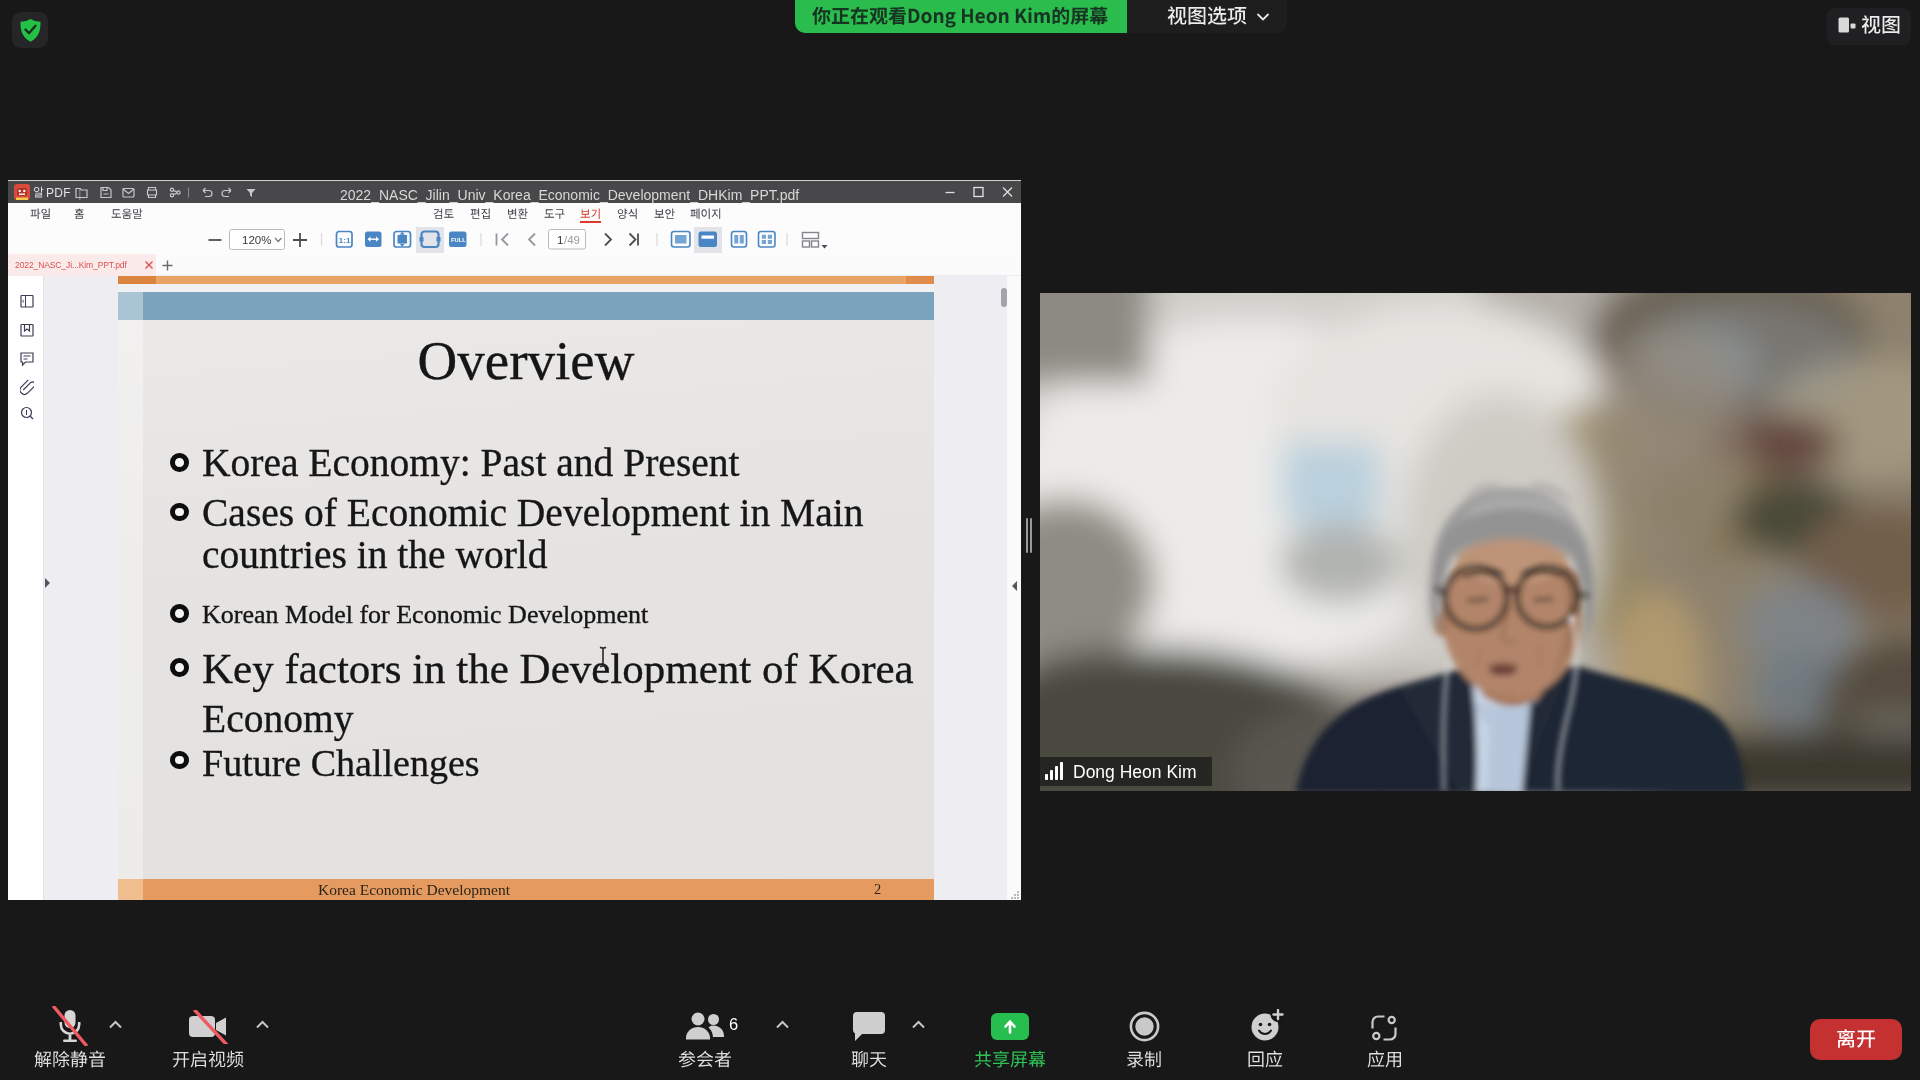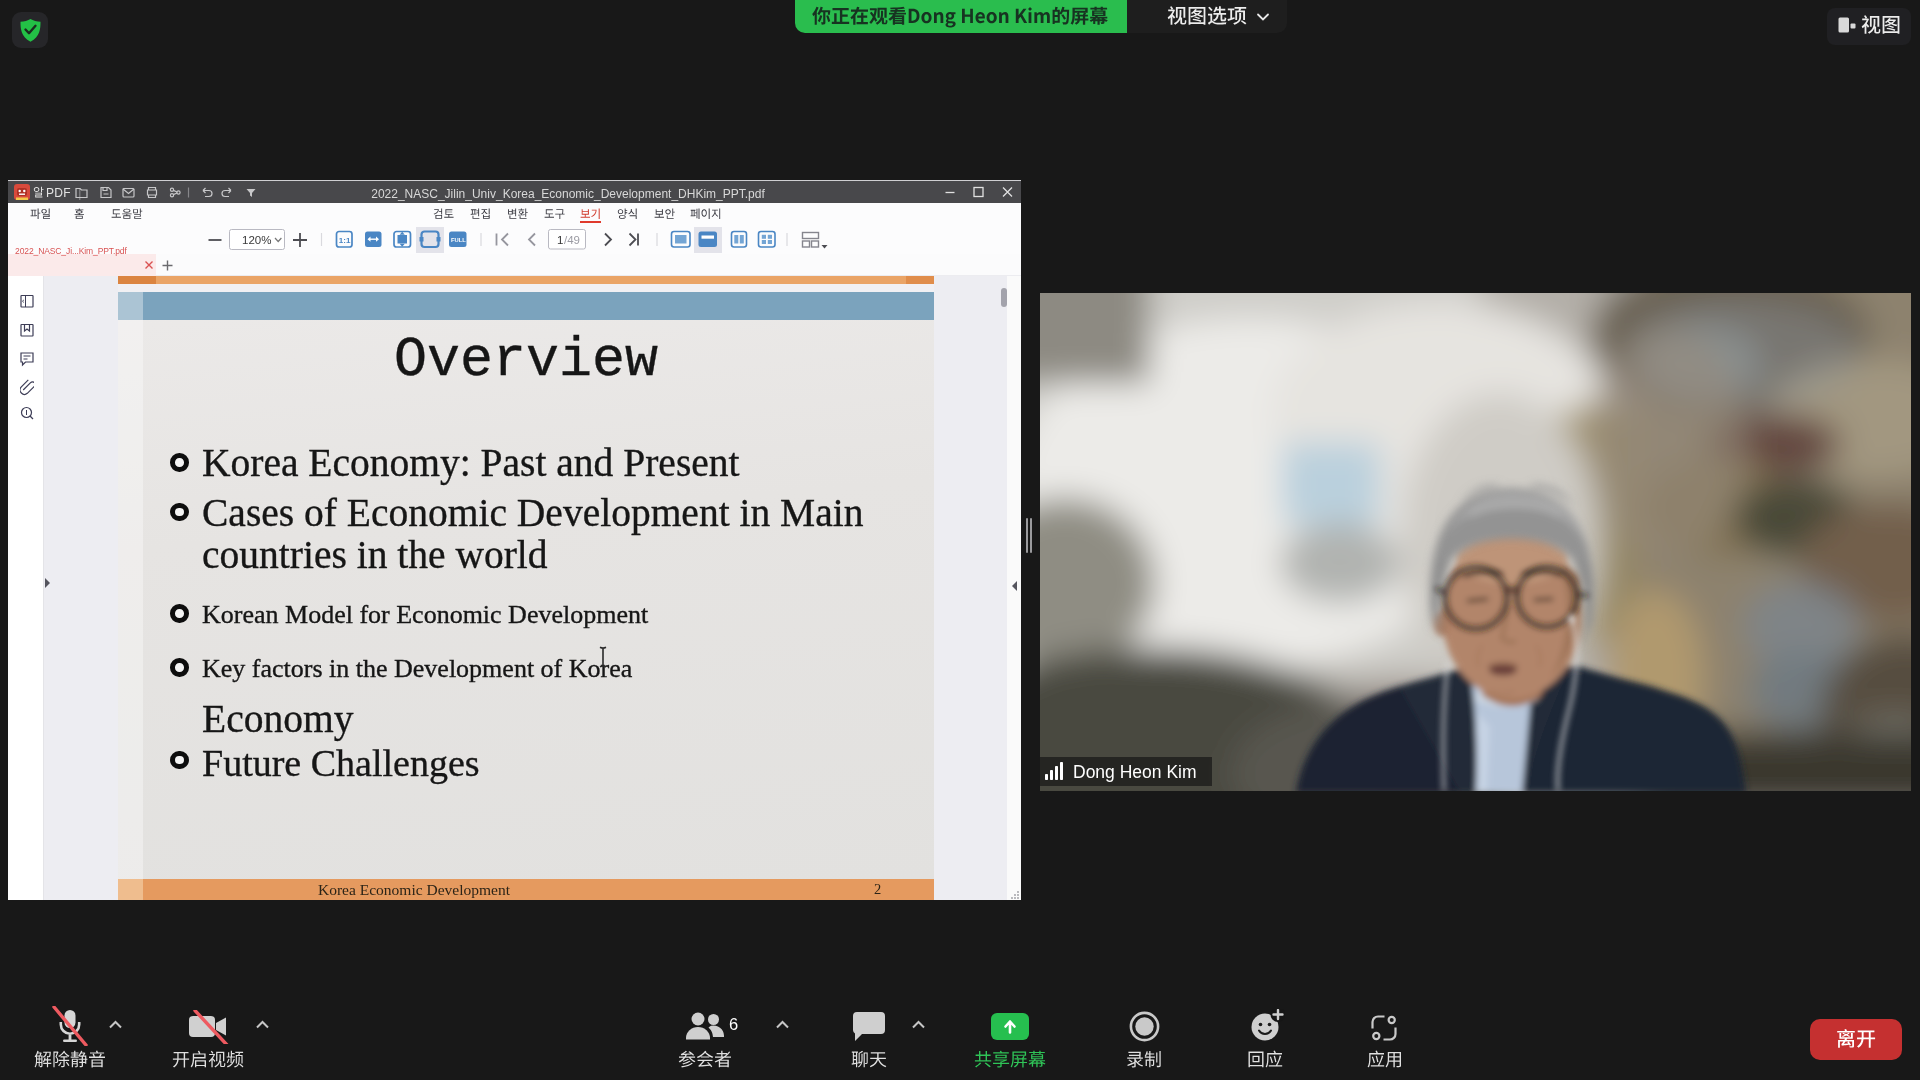--- a/index.html
+++ b/index.html
@@ -46,21 +46,21 @@
 <path d="M73.5 4 v-2.5 h7 v2.5 M72.5 4 h9 v5 h-9 z M73.5 9 v2.5 h7 v-2.5 h-7 z"></path>
 <circle cx="97" cy="3.8" r="1.6"></circle>
     <circle cx="97" cy="9.2" r="1.6"></circle>
     <circle cx="103.5" cy="6.5" r="1.6"></circle>
     <path d="M98.4 4.4 l3.6 1.6 M98.4 8.6 l3.6 -1.6"></path>
 <path d="M113.5 1.5 v10" stroke="#87878a"></path>
 <path d="M128 4.5 h6 a3 3 0 0 1 0 6 h-4 M128 4.5 l2.5 -2.5 M128 4.5 l2.5 2.5"></path>
 <path d="M156 4.5 h-6 a3 3 0 0 0 0 6 h4 M156 4.5 l-2.5 -2.5 M156 4.5 l-2.5 2.5"></path>
 <path d="M171.5 3 h9 l-3.5 4 v4 l-2 -1.5 v-2.5 z" fill="#c7c7c9" stroke="none"></path>
 </svg>
-<div class="abs" style="left:305px;top:186.5px;width:526px;text-align:center;font-size:12px;color:#d8d8d8">2022_NASC_Jilin_Univ_Korea_Economic_Development_DHKim_PPT.pdf</div>
+<div class="abs" style="left:340px;top:186.5px;width:526px;text-align:left;font-size:14px;color:#d8d8d8">2022_NASC_Jilin_Univ_Korea_Economic_Development_DHKim_PPT.pdf</div>
 <svg class="abs" style="left:941px;top:186px" width="75" height="12" viewBox="0 0 75 12" stroke="#e0e0e0" stroke-width="1.3" fill="none">
 <path d="M4.5 6.5 h9"></path>
     <rect x="33" y="1.5" width="9" height="9"></rect>
     <path d="M62 1.5 l9 9 M71 1.5 l-9 9"></path>
 </svg>
 
 <svg style="position:absolute;left:30.4px;top:206.1px" width="21.2" height="15.5" viewBox="0 -12.08 21.2 15.53">
     <path d="M0.6 -1.7C2.4 -1.7 4.9 -1.7 7.0 -2.1L7.0 -2.8C6.5 -2.7 5.9 -2.7 5.4 -2.6V-7.6H6.5V-8.4H0.7V-7.6H1.8V-2.5L0.4 -2.5ZM2.7 -7.6H4.5V-2.6L2.7 -2.5ZM7.6 -9.5V0.9H8.6V-4.6H10.3V-5.3H8.6V-9.5Z M14.1 -9.1C12.5 -9.1 11.4 -8.2 11.4 -6.8C11.4 -5.5 12.5 -4.5 14.1 -4.5C15.6 -4.5 16.8 -5.5 16.8 -6.8C16.8 -8.2 15.6 -9.1 14.1 -9.1ZM14.1 -8.3C15.1 -8.3 15.8 -7.7 15.8 -6.8C15.8 -5.9 15.1 -5.3 14.1 -5.3C13.1 -5.3 12.3 -5.9 12.3 -6.8C12.3 -7.7 13.1 -8.3 14.1 -8.3ZM18.7 -9.5V-4.2H19.7V-9.5ZM13.0 -0.0V0.8H20.0V-0.0H13.9V-1.1H19.7V-3.7H12.9V-2.9H18.7V-1.9H13.0Z" fill="#3a3a42"></path>
   </svg>
 <svg style="position:absolute;left:73.7px;top:206.1px" width="10.6" height="15.5" viewBox="0 -12.08 10.6 15.53">
@@ -148,21 +148,21 @@
 <g stroke="#85858d" stroke-width="1.4" fill="none">
 <rect x="597.5" y="5.5" width="16" height="6"></rect>
 <rect x="597.5" y="14" width="7" height="6"></rect>
       <rect x="606.5" y="14" width="7" height="6"></rect>
 </g>
 <path d="M616.5 18 l3 3.5 l3 -3.5 z" fill="#4c4c52"></path>
 </svg>
 
 <div class="abs" style="left:8px;top:253.5px;width:1013px;height:22.5px;background:#fbfbfc;border-bottom:1px solid #ececf0"></div>
 <div class="abs" style="left:8px;top:253.5px;width:148px;height:22.5px;background:#fbeaea"></div>
-<div class="abs" style="left:15px;top:246px;font-size:8.5px;letter-spacing:-0.1px;color:#d95252">2022_NASC_Ji...Kim_PPT.pdf</div>
+<div class="abs" style="left:15px;top:260px;font-size:8.5px;letter-spacing:-0.1px;color:#d95252">2022_NASC_Ji...Kim_PPT.pdf</div>
 <svg class="abs" style="left:144px;top:259.5px" width="10" height="10" viewBox="0 0 10 10">
     <path d="M1.5 1.5 l7 7 M8.5 1.5 l-7 7" stroke="#d95252" stroke-width="1.4"></path>
   </svg>
 <svg class="abs" style="left:162px;top:259.5px" width="11" height="11" viewBox="0 0 11 11">
     <path d="M5.5 0.5 v10 M0.5 5.5 h10" stroke="#6a6a6e" stroke-width="1.4"></path>
   </svg>
 
 <div class="abs" style="left:8px;top:276px;width:1013px;height:624px;background:#ededf2"></div>
 <div class="abs" style="left:8px;top:276px;width:35.5px;height:624px;background:#ffffff;border-right:1px solid #e4e4e8"></div>
 <svg class="abs" style="left:19.5px;top:294px" width="14" height="128" viewBox="0 0 14 128" fill="none" stroke="#3d3d56" stroke-width="1.2">
@@ -188,29 +188,29 @@
 <div class="abs" style="left:118px;top:276px;width:38px;height:7.5px;background:#db8440"></div>
 <div class="abs" style="left:906px;top:276px;width:28px;height:7.5px;background:#e08d4b"></div>
 <div class="abs" style="left:118px;top:283.5px;width:816px;height:8px;background:#f1f0f3"></div>
 <div class="abs" style="left:118px;top:291.5px;width:816px;height:28px;background:#7ba3bd"></div>
 <div class="abs" style="left:118px;top:291.5px;width:25px;height:28px;background:#abc4d4"></div>
 <div class="abs" style="left:118px;top:879px;width:816px;height:21px;background:#e59a5f"></div>
 <div class="abs" style="left:118px;top:879px;width:25px;height:21px;background:#efbd8e"></div>
 <div class="abs" style="left:318px;top:880.7px;width:524px;text-align:left;font-family:'Liberation Serif',serif;font-size:15.5px;color:#2c2417">Korea Economic Development</div>
 <div class="abs" style="left:874px;top:881px;font-family:'Liberation Serif',serif;font-size:14.5px;color:#2c2417">2</div>
 
-<div class="abs" style="left:126px;width:800px;text-align:center;top:336.3px;font-family:Liberation Mono, monospace;-webkit-text-stroke:0.35px #161616;font-size:55px;line-height:49.5px;color:#161616;white-space:nowrap">Overview</div>
+<div class="abs" style="left:126px;width:800px;text-align:center;top:336.3px;font-family:Liberation Serif, serif;-webkit-text-stroke:0.35px #161616;font-size:55px;line-height:49.5px;color:#161616;white-space:nowrap">Overview</div>
 <div class="abs" style="left:202px;top:446.3px;font-family:'Liberation Serif',serif;-webkit-text-stroke:0.35px #161616;font-size:39.5px;line-height:35.6px;color:#161616;white-space:nowrap">Korea Economy: Past and Present</div>
 <div class="abs" style="left:170px;top:453.0px;width:18.5px;height:18.5px;border:5.2px solid #0d0d0d;border-radius:50%;background:#f4f4f4"></div>
 <div class="abs" style="left:202px;top:495.8px;font-family:'Liberation Serif',serif;-webkit-text-stroke:0.35px #161616;font-size:39.5px;line-height:35.6px;color:#161616;white-space:nowrap">Cases of Economic Development in Main</div>
 <div class="abs" style="left:170px;top:502.5px;width:18.5px;height:18.5px;border:5.2px solid #0d0d0d;border-radius:50%;background:#f4f4f4"></div>
 <div class="abs" style="left:202px;top:537.5px;font-family:Liberation Serif, serif;-webkit-text-stroke:0.35px #161616;font-size:39.5px;line-height:35.6px;color:#161616;white-space:nowrap">countries in the world</div>
 <div class="abs" style="left:202px;top:597.4px;font-family:'Liberation Serif',serif;-webkit-text-stroke:0.35px #161616;font-size:26px;line-height:35.6px;color:#161616;white-space:nowrap">Korean Model for Economic Development</div>
 <div class="abs" style="left:170px;top:604.1px;width:18.5px;height:18.5px;border:5.2px solid #0d0d0d;border-radius:50%;background:#f4f4f4"></div>
-<div class="abs" style="left:202px;top:651.4px;font-family:'Liberation Serif',serif;-webkit-text-stroke:0.35px #161616;font-size:26px;line-height:35.6px;color:#161616;white-space:nowrap">Key factors in the Development of Korea</div>
+<div class="abs" style="left:202px;top:651.4px;font-family:'Liberation Serif',serif;-webkit-text-stroke:0.35px #161616;font-size:43px;line-height:35.6px;color:#161616;white-space:nowrap">Key factors in the Development of Korea</div>
 <div class="abs" style="left:170px;top:658.1px;width:18.5px;height:18.5px;border:5.2px solid #0d0d0d;border-radius:50%;background:#f4f4f4"></div>
 <div class="abs" style="left:202px;top:702px;font-family:'Liberation Serif',serif;-webkit-text-stroke:0.35px #161616;font-size:39.5px;line-height:35.6px;color:#161616;white-space:nowrap">Economy</div>
 <div class="abs" style="left:202px;top:746px;font-family:'Liberation Serif',serif;-webkit-text-stroke:0.35px #161616;font-size:38px;line-height:35.6px;color:#161616;white-space:nowrap">Future Challenges</div>
 <div class="abs" style="left:170px;top:750.5px;width:18.5px;height:18.5px;border:5.2px solid #0d0d0d;border-radius:50%;background:#f4f4f4"></div>
 
 <div class="abs" style="left:1026.3px;top:518px;width:2px;height:35px;background:#9a9a9d;border-radius:1px"></div>
 <div class="abs" style="left:1029.8px;top:518px;width:2px;height:35px;background:#9a9a9d;border-radius:1px"></div>
 
 <div class="abs" style="left:1040px;top:293px;width:871px;height:498px;background:#0c0c0c;overflow:hidden">
 <svg width="871" height="498" viewBox="0 0 871 498">

